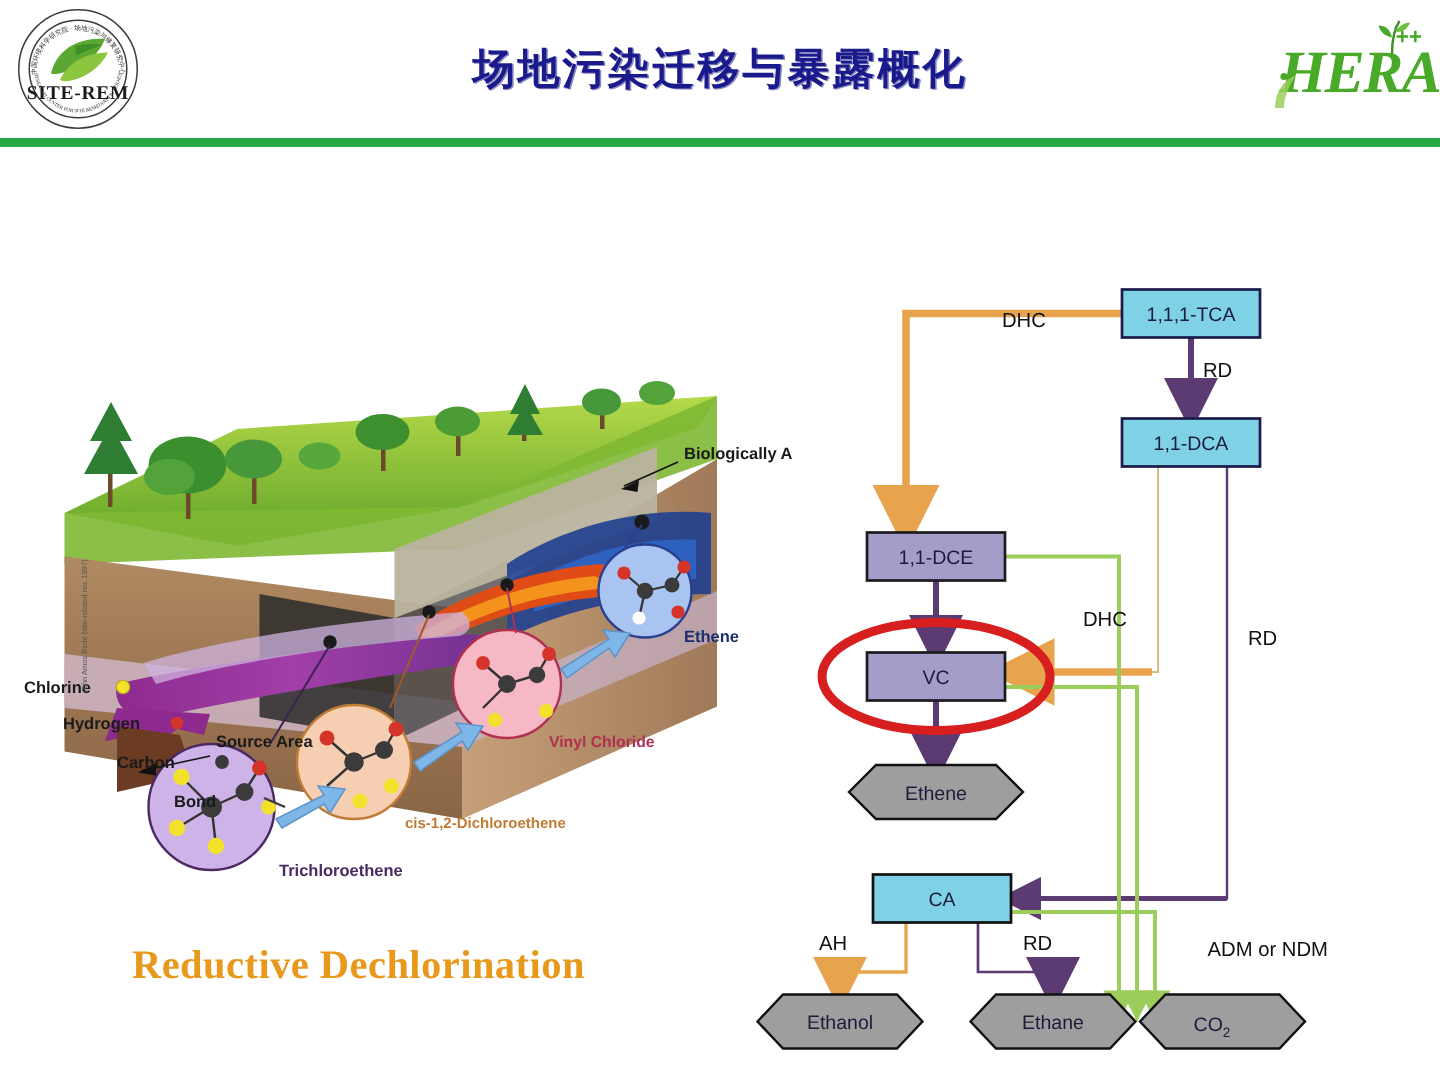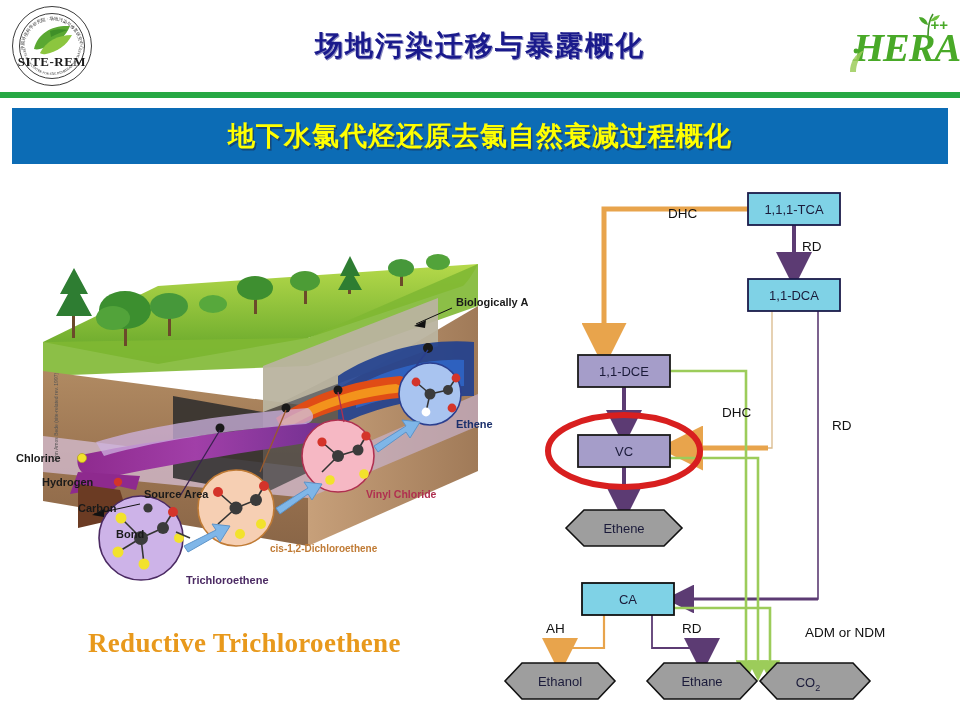--- a/index.html
+++ b/index.html
@@ -125,23 +125,20 @@
       <div class="word">HERA</div>
       <div class="plus">++</div>
       <svg class="dot" width="20" height="26" viewBox="0 0 20 26">
         <path d="M3 24 C3 14 8 6 17 2 C12 10 9 17 9 24 Z" fill="#9ccc5a" opacity=".85"></path>
         <circle cx="9" cy="3" r="2.4" fill="#4aa82a"></circle>
       </svg>
     </div>
   </div>
   <div class="hdr-rule"></div>
 
-  <div class="banner">
-    <div class="banner-text">地下水氯代烃还原去氯自然衰减过程概化</div>
-  </div>
 
   <div class="illus">
     <svg width="520" height="350" viewBox="0 0 520 350">
       <defs>
         <linearGradient id="grassG" x1="0" y1="0" x2="0" y2="1">
           <stop offset="0%" stop-color="#b5d94a"></stop>
           <stop offset="100%" stop-color="#5fa328"></stop>
         </linearGradient>
         <linearGradient id="soilG" x1="0" y1="0" x2="0" y2="1">
           <stop offset="0%" stop-color="#b08a62"></stop>
@@ -326,21 +323,21 @@
         <text x="70" y="266" font-family="Liberation Sans, sans-serif" font-size="11" font-weight="bold" fill="#1a1a1a">Carbon</text>
         <circle cx="140" cy="262" r="4.6" fill="#3a3a3a"></circle>
         <text x="108" y="292" font-family="Liberation Sans, sans-serif" font-size="11" font-weight="bold" fill="#1a1a1a">Bond</text>
         <path d="M168 286 L182 292" stroke="#3a3a3a" stroke-width="1.6"></path>
       </g>
 
       <text x="-216" y="50" transform="rotate(-90)" font-family="Liberation Sans, sans-serif" font-size="5" fill="#555">John Amos Bede (site-related rev. 1997)</text>
     </svg>
   </div>
 
-  <div class="caption">Reductive Trichloroethene</div>
+  <div class="caption">Reductive Dechlorination</div>
 
   <div class="flow">
     <svg width="460" height="540" viewBox="0 0 460 540">
       <defs>
         <marker id="arrPurple" markerWidth="9" markerHeight="9" refX="5" refY="4.5" orient="auto">
           <path d="M0 0 L9 4.5 L0 9 Z" fill="#5c3b73"></path>
         </marker>
         <marker id="arrOrange" markerWidth="9" markerHeight="9" refX="5" refY="4.5" orient="auto">
           <path d="M0 0 L9 4.5 L0 9 Z" fill="#e8a44c"></path>
         </marker>

